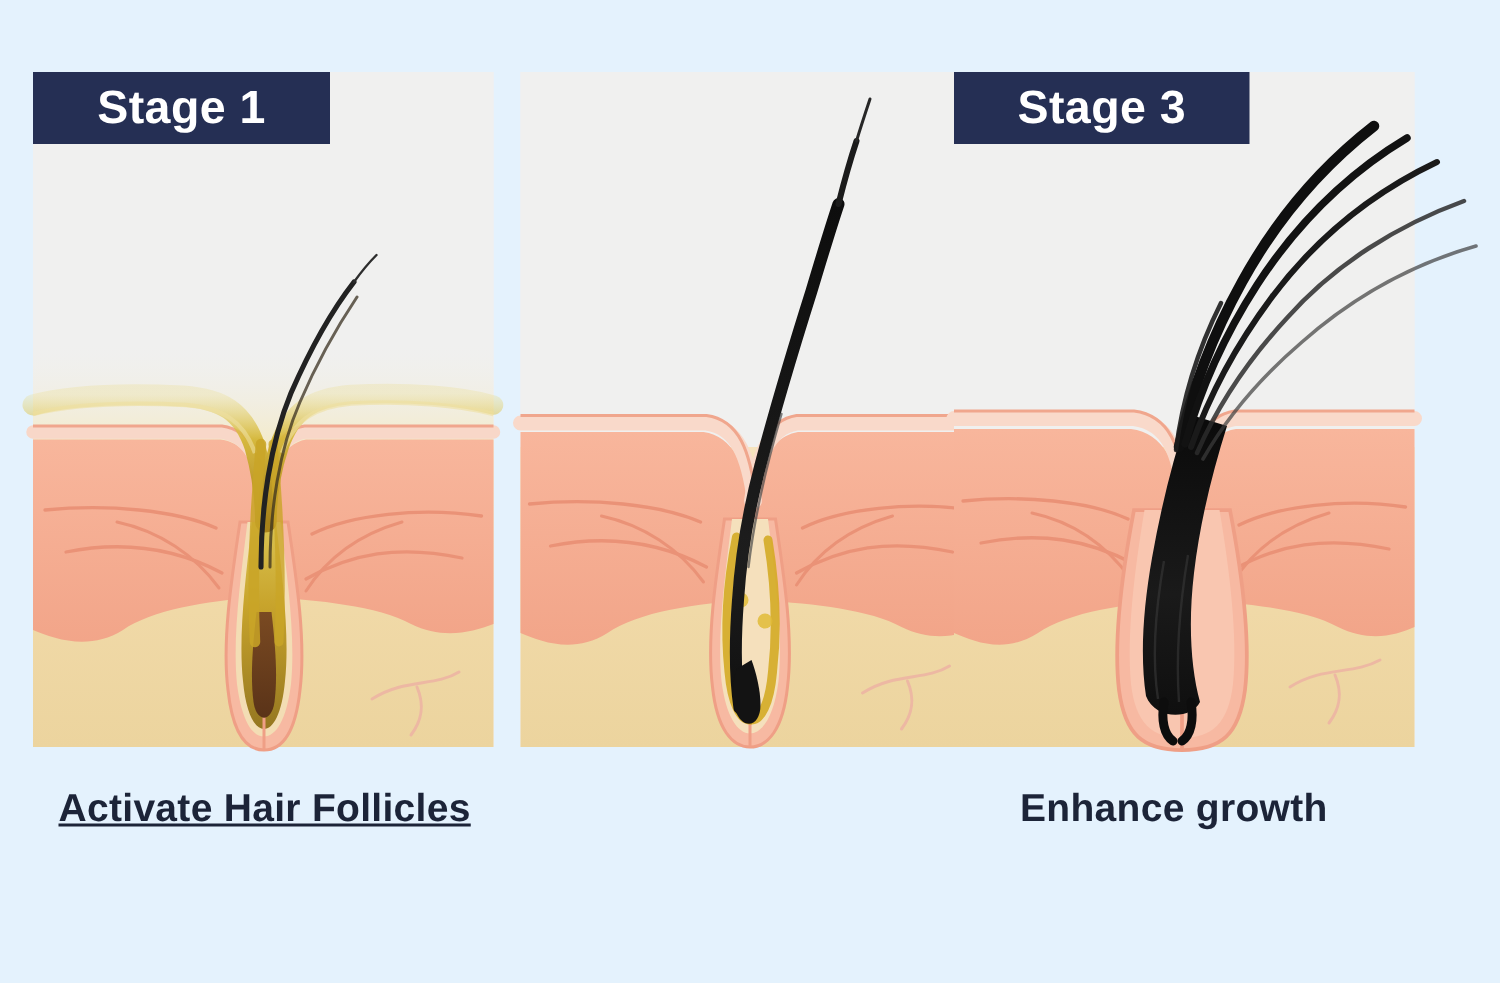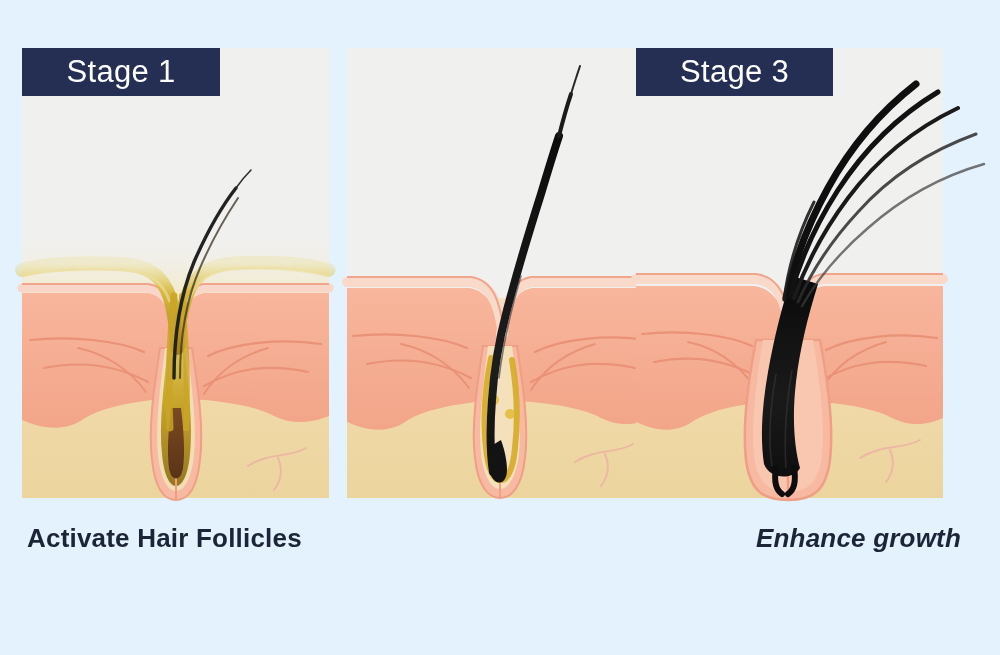--- a/index.html
+++ b/index.html
@@ -53,44 +53,44 @@
   
   .badge {
     position: absolute;
     left: 0;
     top: 0;
     height: 48px;
     min-width: 198px;
     background: #252f54;
     color: #ffffff;
     font-size: 31px;
-    font-weight: normal;
+    font-weight: bold;
     letter-spacing: 0.3px;
     display: flex;
     align-items: center;
     justify-content: center;
     box-sizing: border-box;
     padding: 0 16px;
     z-index: 6;
   }
   .panel-3 .badge { min-width: 197px; }
 
   
   .caption {
     position: absolute;
     top: 523px;
     color: #1c2438;
     font-size: 26px;
     font-weight: bold;
     letter-spacing: 0.2px;
     white-space: nowrap;
   }
-  .caption-1 { left: 27px; }
+  .caption-1 { left: 39px; text-decoration: underline; }
   .caption-2 { left: 357px; }
-  .caption-3 { left: 756px; font-style: italic; }
+  .caption-3 { left: 680px; }
 </style>
 </head>
 <body>
 
 <div id="infographic">
 
   <div class="panel panel-1">
     <div class="illus">
       <svg width="307" height="450" viewBox="0 0 307 450">
         <defs>

